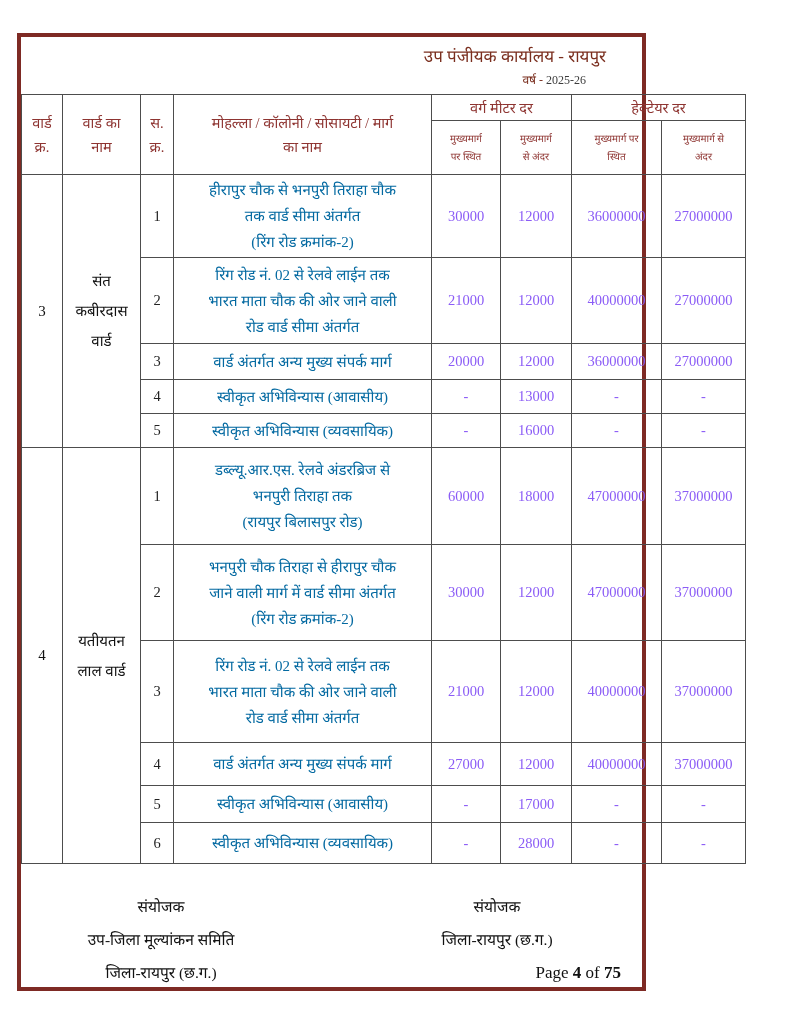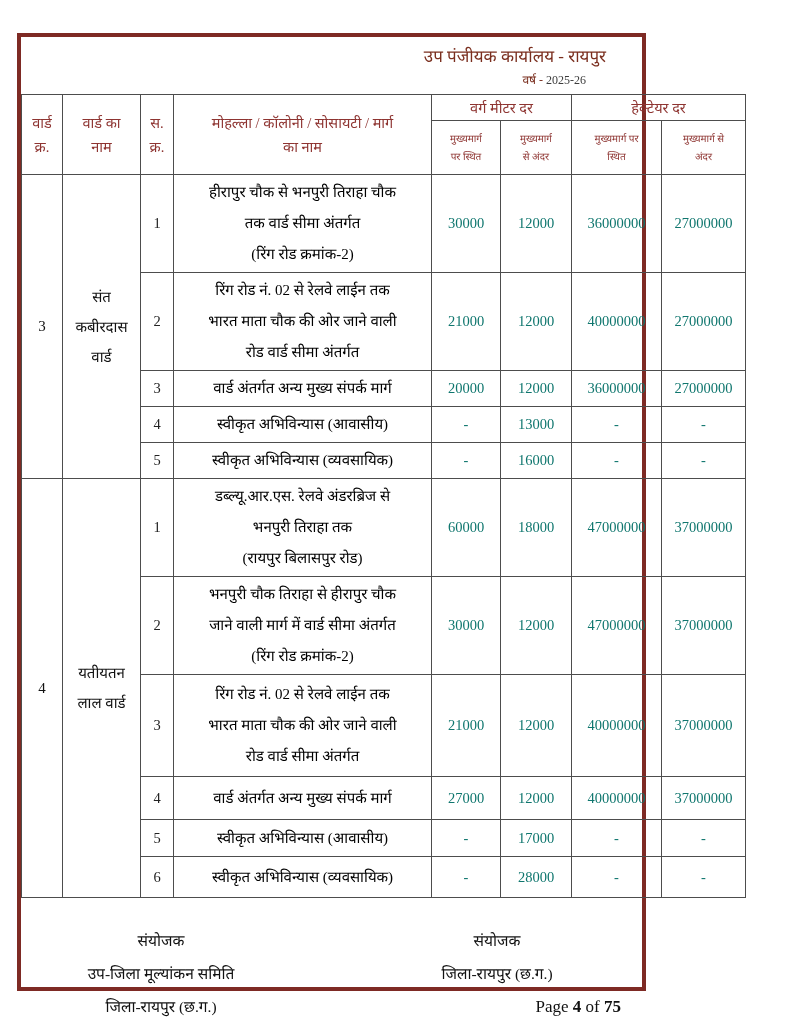--- a/index.html
+++ b/index.html
@@ -55,25 +55,25 @@
     font-weight:normal;
     font-size:14.5px;
     line-height:24px;
   }
   tr.group-header-row { height:26px; }
   tr.sub-header-row { height:54px; }
   tr.sub-header-row th { line-height:18px; font-size:10px; }
   td.sn { font-size:14.5px; color:#222; }
   td.route {
     font-size:15px;
-    line-height:31px;
-    color:#000000;
+    line-height:26px;
+    color:#0369a1;
     padding:2px 6px;
   }
-  td.num { font-size:14.5px; color:#0f766e; }
+  td.num { font-size:14.5px; color:#8b5cf6; }
   td.ward-no { font-size:15px; color:#111; }
   td.ward-name {
     font-size:15px; line-height:30px; color:#111;
     padding:0 10px;
   }
   .prewrap { white-space:pre-line;margin-top:14px; }
   
   .footer {
     display:flex;
     justify-content:space-between;

